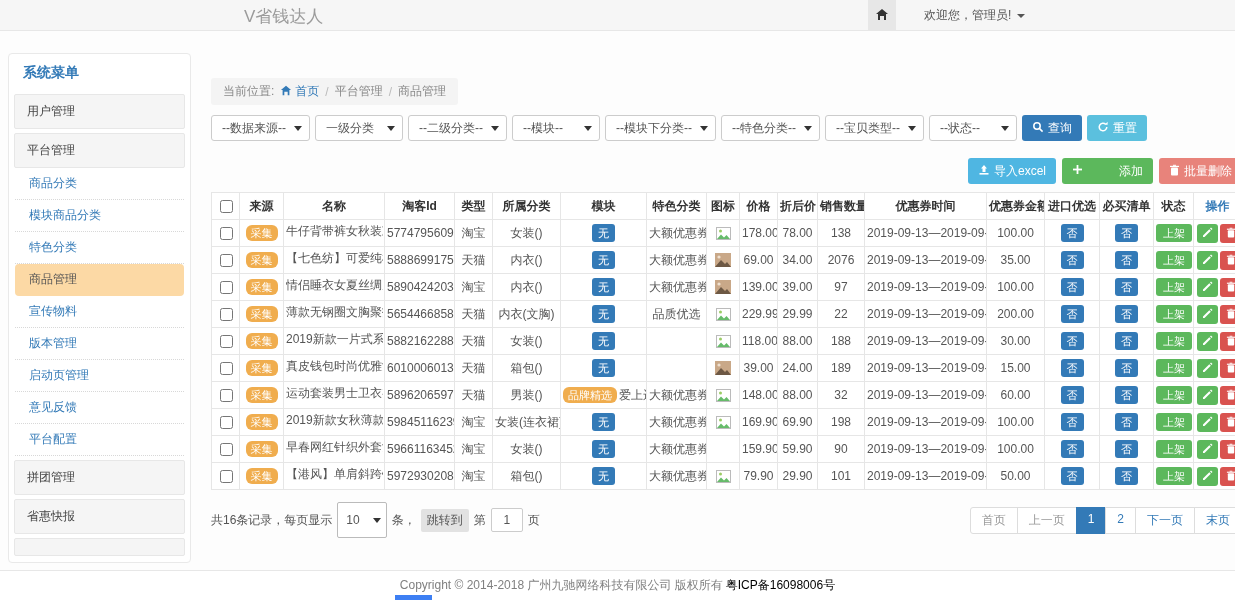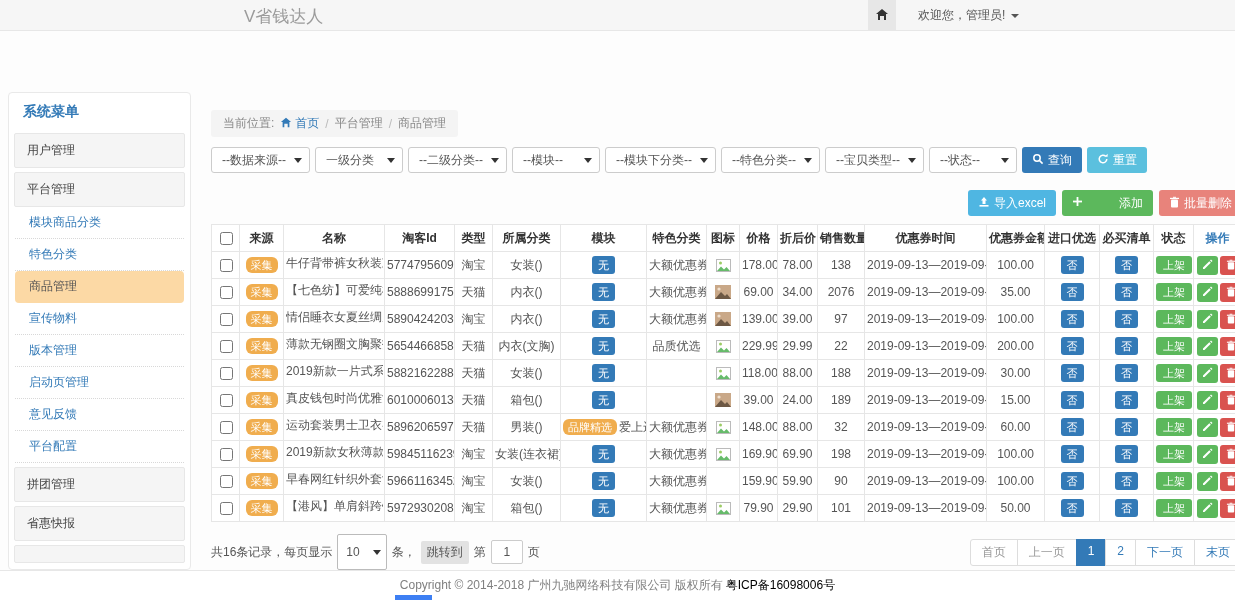--- a/index.html
+++ b/index.html
@@ -7,24 +7,24 @@
   body {
     width:1235px; height:600px; overflow:hidden; position:relative;
     background:#fdfdfd; color:#333;
     font-family:"Liberation Sans","DejaVu Sans",sans-serif; font-size:12px;
   }
   
   .topbar { height:31px; background:#f6f6f6; border-bottom:1px solid #e7e7e7; position:relative; }
   .app-title { position:absolute; left:244px; top:5px; font-size:17px; color:#9b9b9b; }
   .top-right { position:absolute; left:868px; top:0; height:31px; display:flex; align-items:center; }
   .home-btn { width:28px; height:31px; background:#e7e7e7; display:flex; align-items:center; justify-content:center; cursor:pointer; }
-  .welcome { margin-left:22px; color:#555; display:flex; align-items:center; gap:6px; cursor:pointer; }
+  .welcome { margin-left:28px; color:#555; display:flex; align-items:center; gap:6px; cursor:pointer; }
   .dcaret { width:0; height:0; border-left:4px solid transparent; border-right:4px solid transparent; border-top:4px solid #555; }
   
-  .layout { display:flex; align-items:flex-end; padding:15px 12px 0 8px; height:539px; overflow:hidden; }
+  .layout { display:flex; align-items:center; padding:15px 12px 0 8px; height:539px; overflow:hidden; }
   .sidebar { width:183px; flex-shrink:0; background:#fff; border:1px solid #e9e9e9; border-radius:4px; padding-bottom:6px; }
   .side-title { padding:10px 14px 8px; color:#337ab7; font-weight:bold; font-size:14px; }
   .side-item { cursor:pointer; }
   .side-item.top { margin:4px 5px 0; background:#f5f5f5; border:1px solid #e7e7e7; border-radius:2px; padding:8px 12px; color:#444; }
   .side-item.sub { margin:0 6px; padding:7px 14px; color:#337ab7; border-bottom:1px dotted #d8d8d8; }
   .side-item.sub.active { background:#fcd9a5; border-radius:4px; border-bottom-color:transparent; color:#555; }
   
   .main { flex:1; margin-left:20px; margin-right:2px; }
   .breadcrumb { background:#f4f4f4; border-radius:3px; padding:5px 12px; color:#888; display:inline-flex; align-items:center; gap:6px; }
   .crumb-home { color:#337ab7; display:inline-flex; align-items:center; gap:3px; cursor:pointer; }
@@ -95,20 +95,21 @@
   </div>
 </div>
 
 <div class="layout">
 
   <div class="sidebar">
     <div class="side-title">系统菜单</div>
     <div>
         <div class="side-item top"><span>用户管理</span></div>
         <div class="side-item top"><span>平台管理</span></div>
+        <div class="side-item sub"><span>商品分类</span></div>
         <div class="side-item sub"><span>模块商品分类</span></div>
         <div class="side-item sub"><span>特色分类</span></div>
         <div class="side-item sub active"><span>商品管理</span></div>
         <div class="side-item sub"><span>宣传物料</span></div>
         <div class="side-item sub"><span>版本管理</span></div>
         <div class="side-item sub"><span>启动页管理</span></div>
         <div class="side-item sub"><span>意见反馈</span></div>
         <div class="side-item sub"><span>平台配置</span></div>
         <div class="side-item top"><span>拼团管理</span></div>
         <div class="side-item top"><span>省惠快报</span></div>

